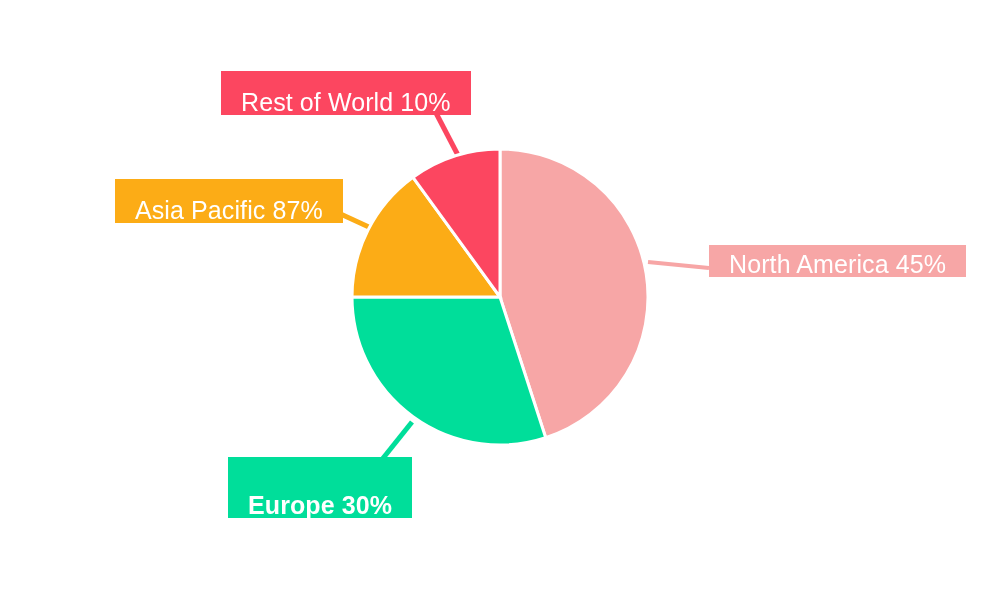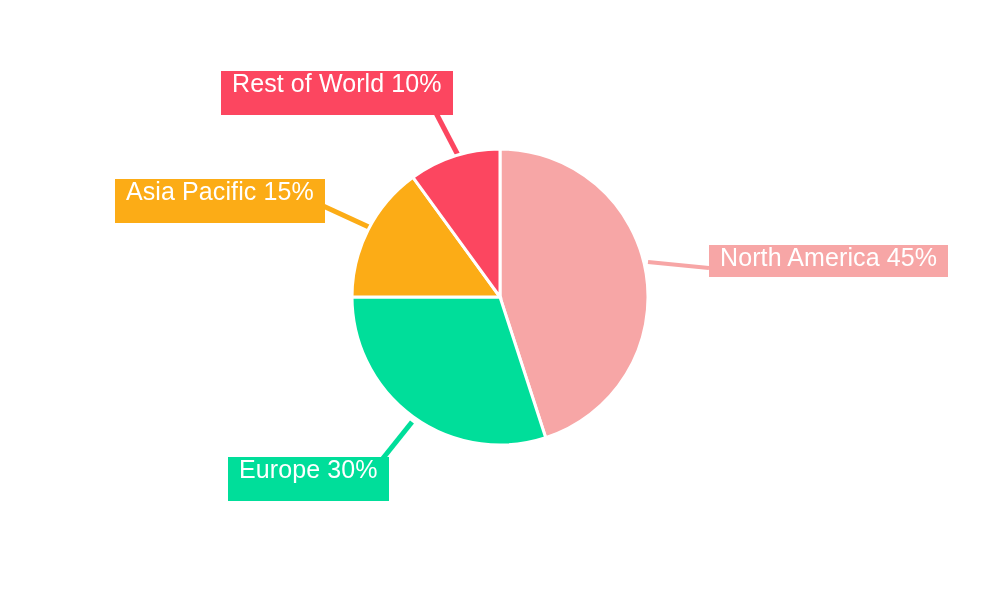--- a/index.html
+++ b/index.html
@@ -18,39 +18,40 @@
   #pie-svg {
     position: absolute;
     left: 0;
     top: 0;
     width: 1000px;
     height: 600px;
   }
   .callout-label {
     position: absolute;
     display: flex;
-    align-items: flex-start;
+    align-items: flex-end;
     box-sizing: border-box;
     color: #ffffff;
     font-size: 25px;
     font-family: "Liberation Sans", sans-serif;
     line-height: 1;
     white-space: nowrap;
-    padding: 0 11px;
+    padding: 0 20px;
     letter-spacing: 0.1px;
   }
   #label-north-america {
     left: 709px;
     top: 245px;
     height: 32px;
   }
   #label-europe {
     left: 228px;
     top: 457px;
-    height: 44px;
+    height: 61px;
+    font-weight: bold;
   }
   #label-asia-pacific {
     left: 115px;
     top: 179px;
     height: 44px;
   }
   #label-rest-of-world {
     left: 221px;
     top: 71px;
     height: 44px;
@@ -84,20 +85,20 @@
 
   <div class="callout-label" id="label-north-america" style="background: rgb(247, 166, 166); color: rgb(255, 255, 255);">
     <span>North America 45%</span>
   </div>
 
   <div class="callout-label" id="label-europe" style="background: rgb(0, 222, 154); color: rgb(255, 255, 255);">
     <span>Europe 30%</span>
   </div>
 
   <div class="callout-label" id="label-asia-pacific" style="background: rgb(252, 172, 22); color: rgb(255, 255, 255);">
-    <span>Asia Pacific 15%</span>
+    <span>Asia Pacific 87%</span>
   </div>
 
   <div class="callout-label" id="label-rest-of-world" style="background: rgb(252, 70, 96); color: rgb(255, 255, 255);">
     <span>Rest of World 10%</span>
   </div>
 
 </div>
 
 </body></html>

